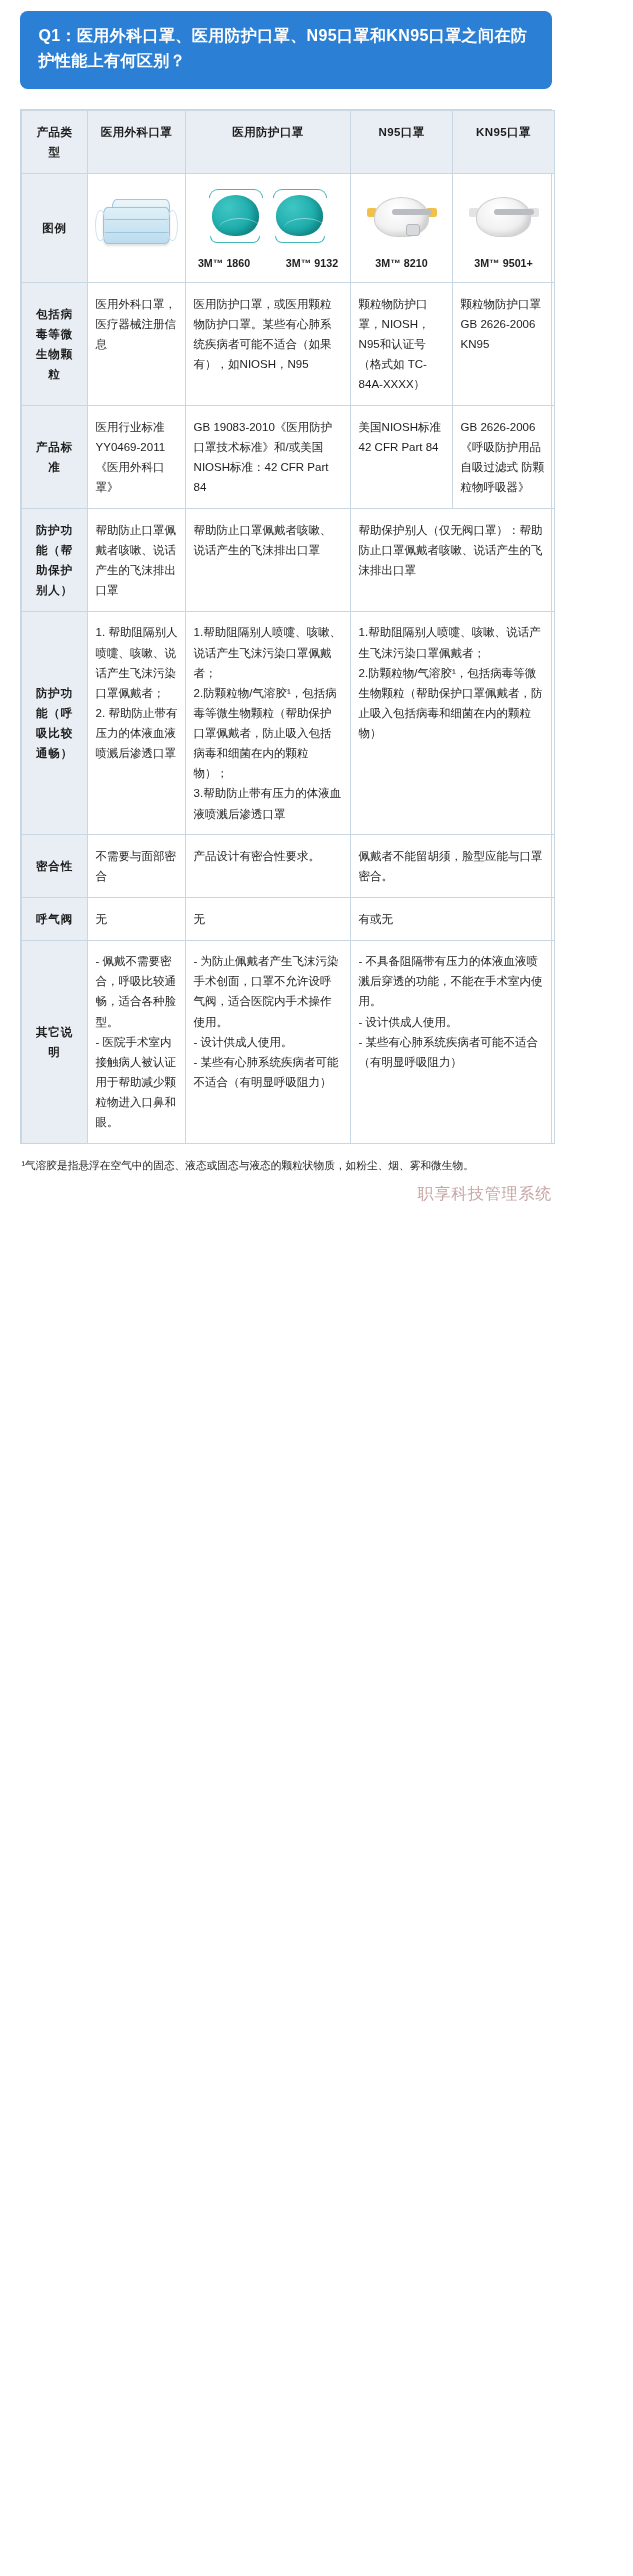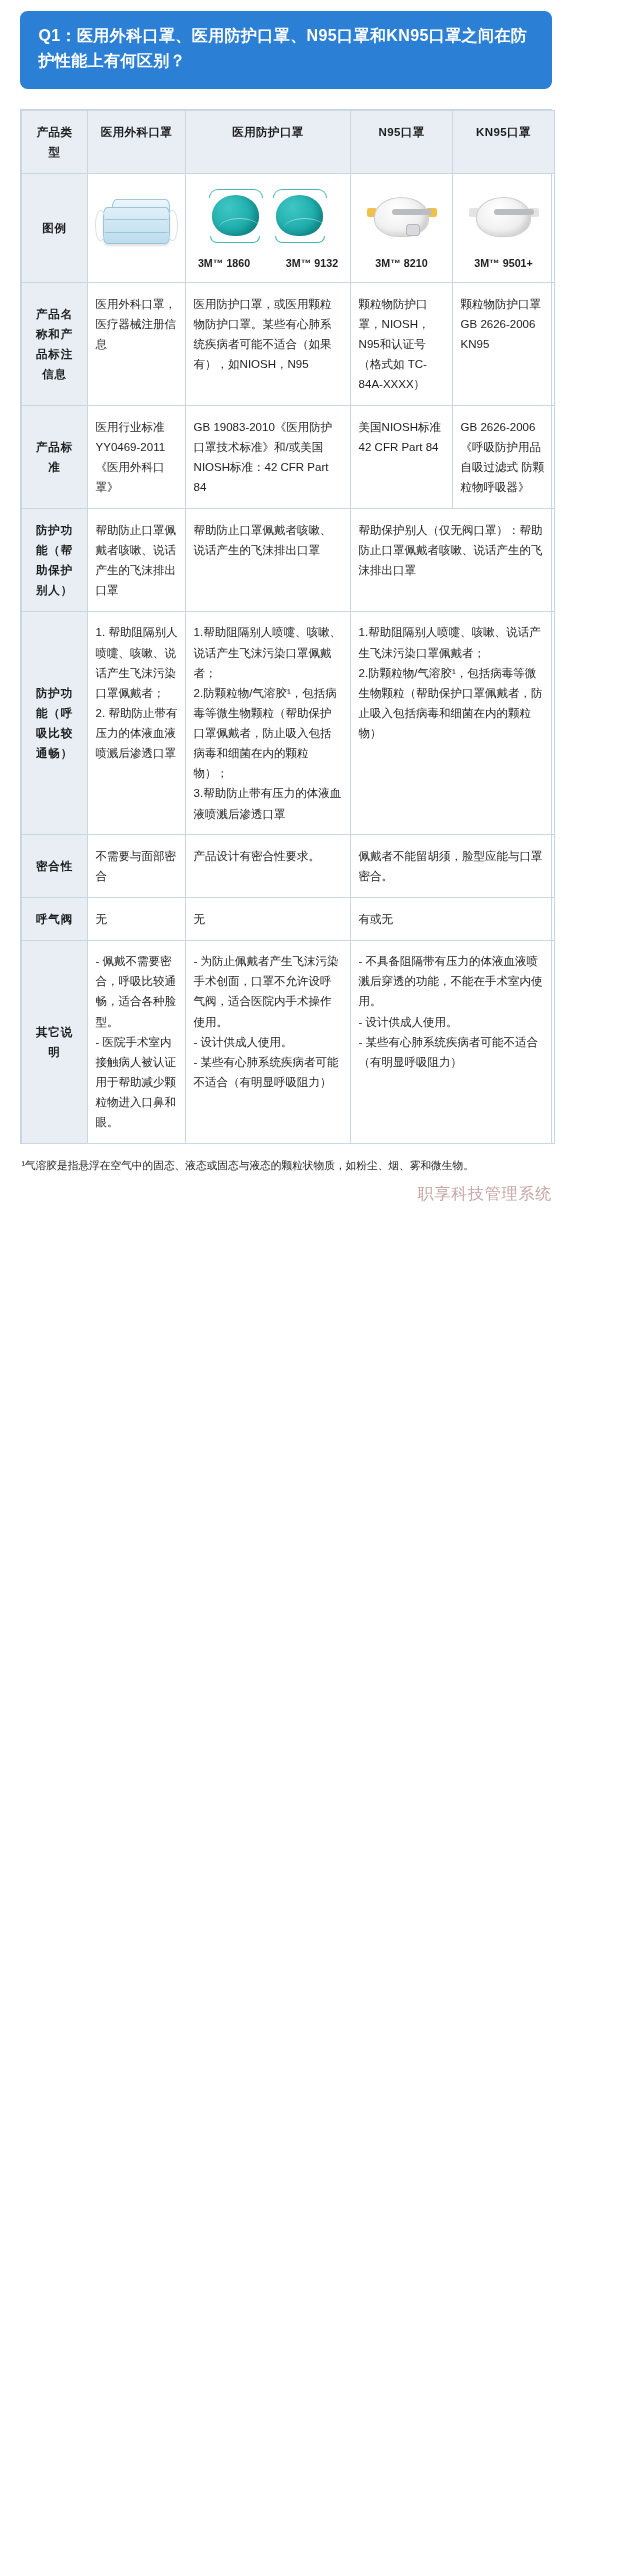--- a/index.html
+++ b/index.html
@@ -328,21 +328,21 @@
               <div class="shell">
                     <div class="nose"></div>
                   </div>
             </div>
           </div>
           <div class="caption">3M™ 9501+</div>
         </td>
       </tr>
 
       <tr>
-        <td class="col-label">产品名称和产品标注信息</td>
+        <td class="col-label">包括病毒等微生物颗粒</td>
         <td>医用外科口罩，医疗器械注册信息</td>
         <td>医用防护口罩，或医用颗粒物防护口罩。某些有心肺系统疾病者可能不适合（如果有），如NIOSH，N95</td>
         <td>颗粒物防护口罩，NIOSH，N95和认证号（格式如 TC-84A-XXXX）</td>
         <td>颗粒物防护口罩GB 2626-2006 KN95</td>
       </tr>
 
       <tr>
         <td class="col-label">产品标准</td>
         <td>医用行业标准YY0469-2011《医用外科口罩》</td>
         <td>GB 19083-2010《医用防护口罩技术标准》和/或美国NIOSH标准：42 CFR Part 84</td>

